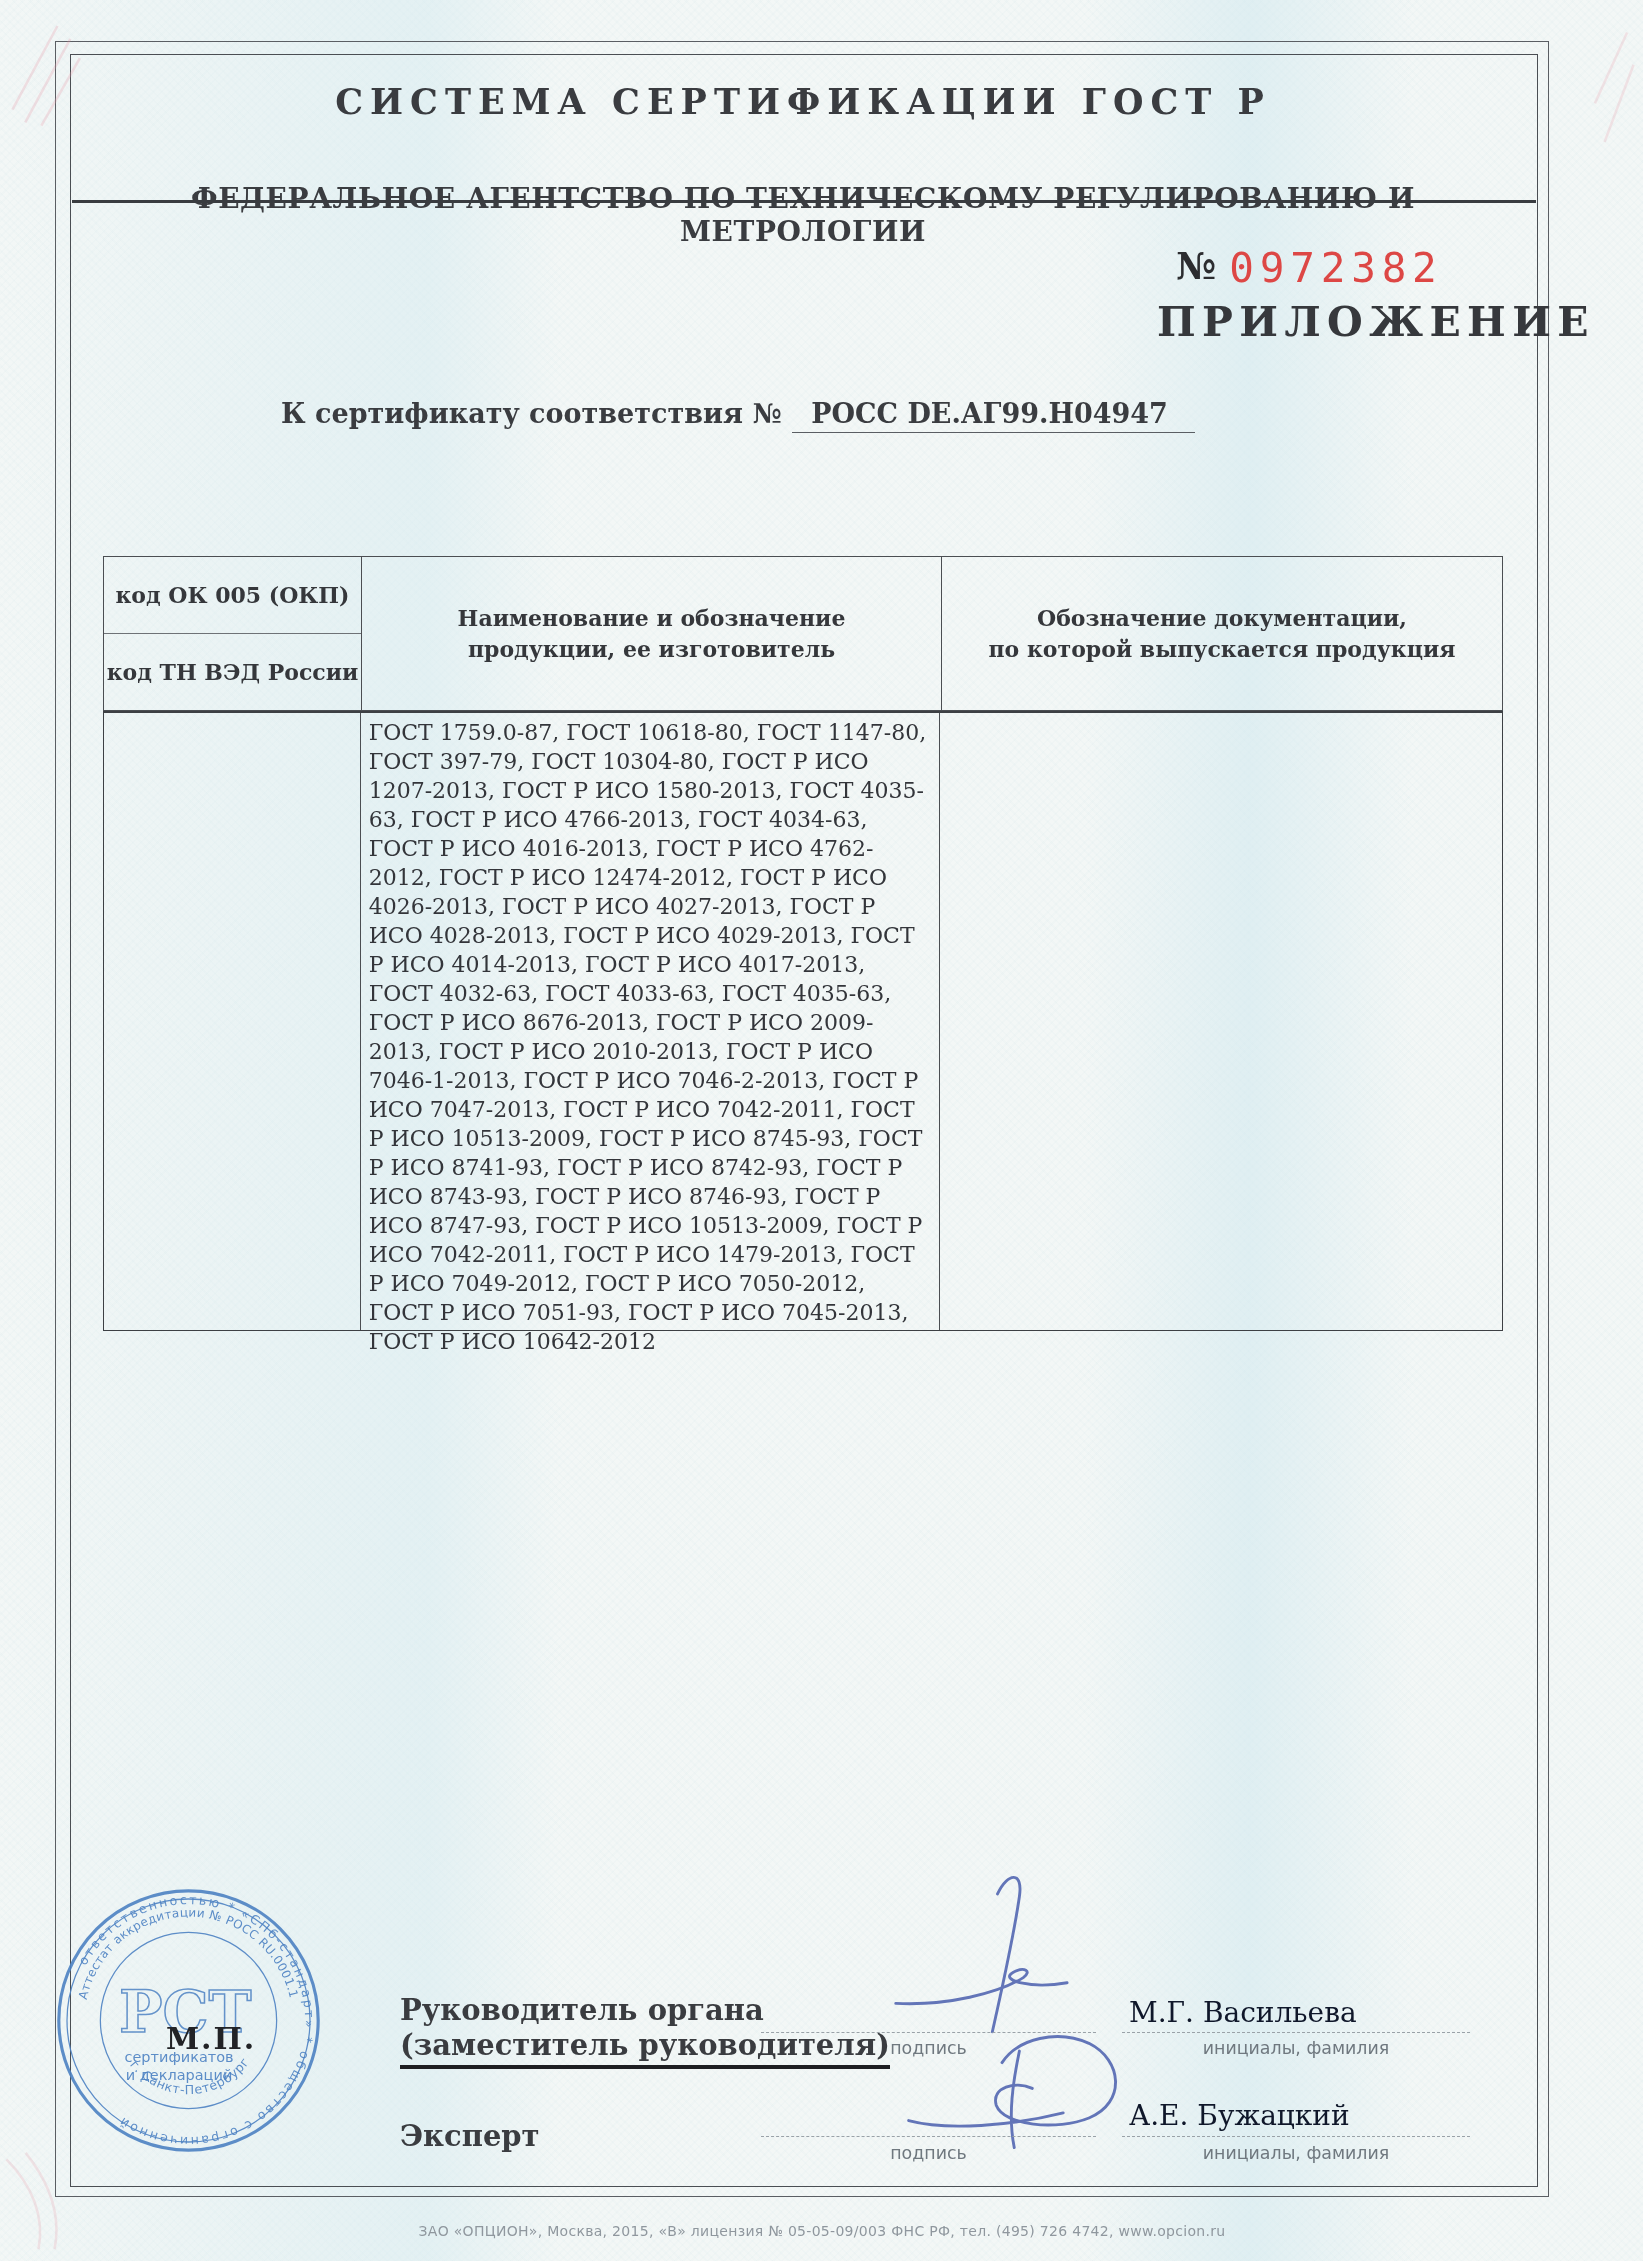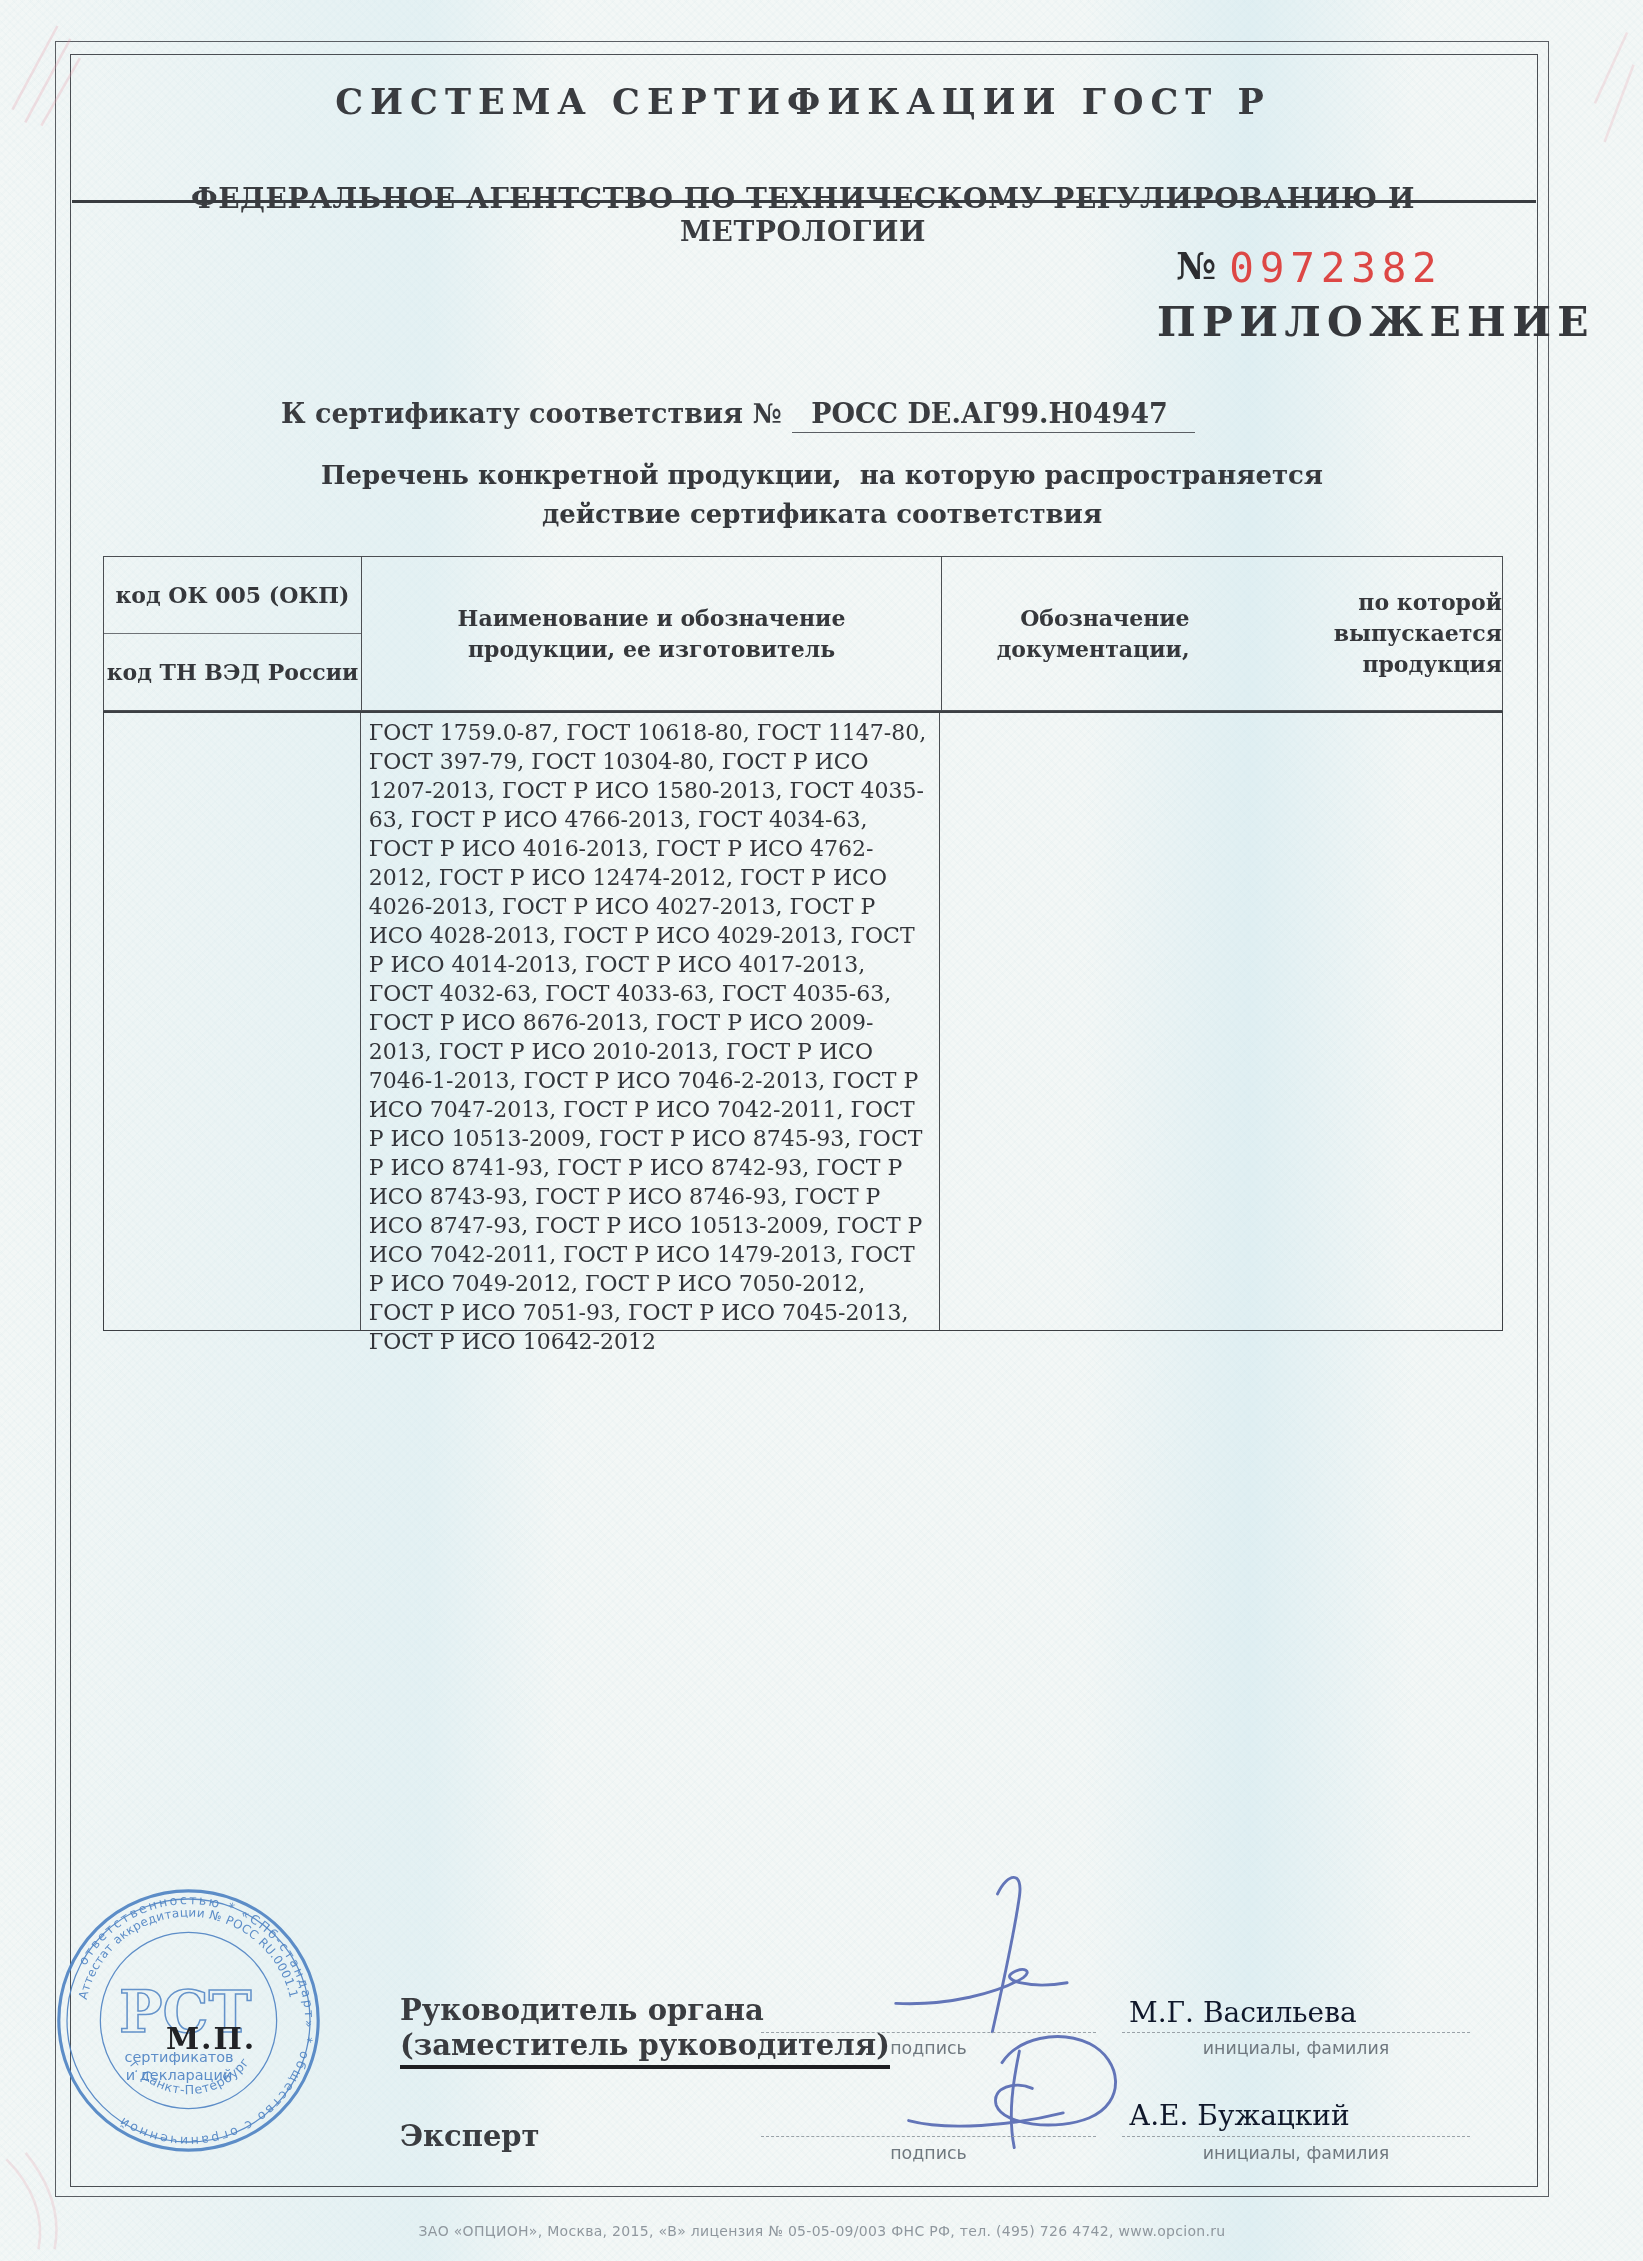--- a/index.html
+++ b/index.html
@@ -32,22 +32,22 @@
   .subtitle{left:13.5px;top:456px;width:1617px;text-align:center;font-size:26px;font-weight:bold;
       line-height:39px;color:#36383c;white-space:pre-wrap;}
   
   .tbl-header{left:103px;top:556px;width:1400px;height:155px;border:1.3px solid #4b4e52;
       box-sizing:border-box;display:flex;}
   .tbl-c1{width:258px;box-sizing:border-box;border-right:1.3px solid #4b4e52;display:flex;flex-direction:column;}
   .tbl-c1 .half{flex:1;display:flex;align-items:center;justify-content:center;font-size:22px;font-weight:bold;}
   .tbl-c1 .half.top{border-bottom:1.3px solid #6e7276;}
   .tbl-c2{width:580px;box-sizing:border-box;border-right:1.3px solid #4b4e52;display:flex;flex-direction:column;
       align-items:center;justify-content:center;font-size:22px;font-weight:bold;line-height:31px;text-align:center;}
-  .tbl-c3{flex:1;display:flex;align-items:center;justify-content:center;
-      font-size:22px;font-weight:bold;line-height:31px;text-align:right;}
+  .tbl-c3{flex:1;display:flex;flex-direction:column;align-items:center;justify-content:center;
+      font-size:22px;font-weight:bold;line-height:31px;text-align:left;}
   .tbl-body{left:103px;top:711px;width:1400px;height:620px;border:1.9px solid #3d4044;border-top-width:2.6px;
       box-sizing:border-box;display:flex;}
   .tbl-body .b1{width:257px;box-sizing:border-box;border-right:1.3px solid #4b4e52;}
   .tbl-body .b2{width:579px;box-sizing:border-box;border-right:1.3px solid #4b4e52;
       font-size:22px;line-height:29px;padding:5.2px 10.3px 0 7.7px;color:#33353a;}
   .tbl-body .b3{flex:1;}
   
   .role1a{left:400px;top:1993px;font-size:29px;font-weight:bold;color:#3a3c40;}
   .role1b{left:400px;top:2028px;font-size:29px;font-weight:bold;color:#3a3c40;
       border-bottom:4.5px solid #1e1f22;padding-bottom:2.6px;}
@@ -86,22 +86,20 @@
   <div class="abs formno">
     <span class="nosign">№</span><span class="digits">0972382</span>
   </div>
 
   <div class="abs doc-title">ПРИЛОЖЕНИЕ</div>
 
   <div class="abs cert-line">
     <span class="lbl">К сертификату соответствия №</span><span class="num">РОСС DE.АГ99.Н04947</span>
   </div>
 
-  <div class="abs subtitle">Перечень конкретной продукции,  на которую распространяется
-действие сертификата соответствия</div>
 
   <div class="abs tbl-header">
     <div class="tbl-c1">
       <div class="half top">код ОК 005 (ОКП)</div>
       <div class="half">код ТН ВЭД России</div>
     </div>
     <div class="tbl-c2">
       <div>Наименование и обозначение</div>
       <div>продукции, ее изготовитель</div>
     </div>

